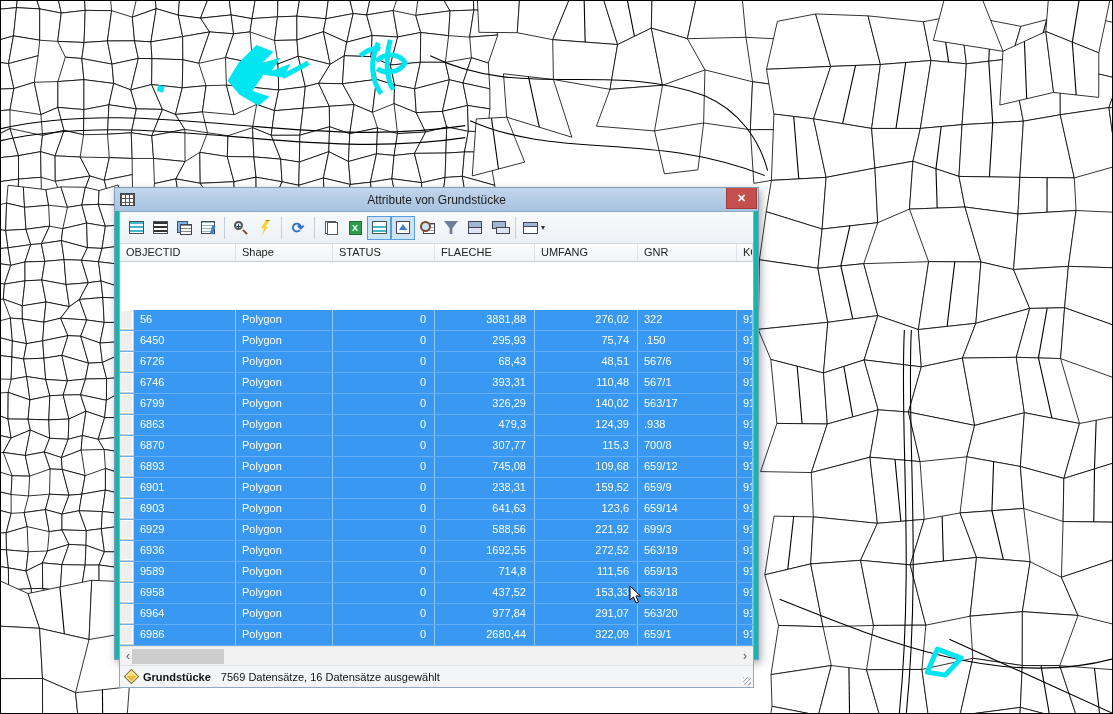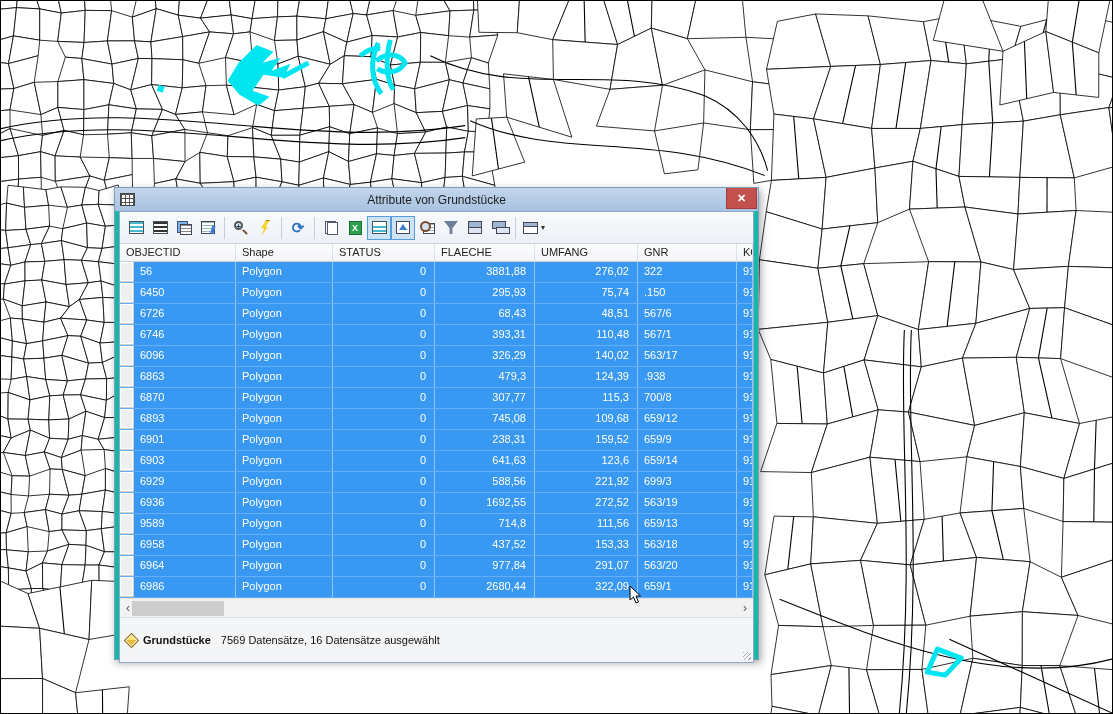--- a/index.html
+++ b/index.html
@@ -101,21 +101,21 @@
   .caret { font-size:8px; color:#333; margin-left:3px; }
 
   
   .hdr { flex:0 0 18px; display:grid; grid-template-columns:116px 97px 102px 100px 103px 99px 1fr;
     background:linear-gradient(#fdfdfe,#f1f3f6); border-bottom:1px solid #c9cdd4;
     font-size:11px; color:#222; }
   .hdr > div { padding:2px 4px 0 6px; border-right:1px solid #dfe3e9; overflow:hidden;
     white-space:nowrap; }
 
   
-  .rows { flex:0 0 auto; }
+  .rows { flex:0 0 auto;margin-top:48px; }
   .trow { height:21px; display:grid;
     grid-template-columns:14px 102px 97px 102px 100px 103px 99px 1fr;
     background:#3898f2; color:#fff; font-size:11px; border-bottom:1px solid #66aef5; }
   .trow .sel { background:#efefef; border-right:1px solid #cfcfcf;
     border-bottom:1px solid #cfcfcf; box-shadow:inset 0 0 0 1px #fff; }
   .trow .cell { padding:3px 4px 0 6px; border-right:1px solid rgba(255,255,255,.45);
     overflow:hidden; white-space:nowrap; }
   .trow .cell.num { text-align:right; padding-right:8px; }
 
   .filler { flex:1; background:#fff; }
@@ -123,21 +123,21 @@
   
   .hscroll { flex:0 0 19px; background:#f2f2f2; border-top:1px solid #e2e2e2;
     display:flex; align-items:center; position:relative; }
   .hs-arrow { width:16px; text-align:center; font-size:12px; color:#555; line-height:17px; }
   .hs-arrow.right { position:absolute; right:0; }
   .hs-thumb { position:absolute; left:12px; width:92px; height:15px; background:#cdcdcd;
     top:2px; }
 
   
   .statusbar { flex:0 0 22px; background:#f4f5f7; border-top:1px solid #dadde2;
-    display:flex; align-items:center; padding:16px 6px; font-size:11px; color:#111;
+    display:flex; align-items:center; padding:4px 6px; font-size:11px; color:#111;
     position:relative; }
   .layer-icon { width:11px; height:11px; margin-right:6px;
     background:linear-gradient(135deg,#ffe06a 0 50%,#e8b93c 50% 100%);
     border:1px solid #8a6d1f; transform:rotate(45deg); box-shadow:inset 0 0 0 1px #fff8d8; }
   .layer-name { font-weight:bold; margin-right:10px; }
   .grip { position:absolute; right:2px; bottom:2px; width:8px; height:8px;
     background:repeating-linear-gradient(135deg,#aab 0 1px,transparent 1px 3px); }
 
   
   #cursor { position:absolute; left:628px; top:584px; width:14px; height:20px; }
@@ -787,21 +787,21 @@
           <div class="cell">6746</div>
           <div class="cell">Polygon</div>
           <div class="cell num">0</div>
           <div class="cell num">393,31</div>
           <div class="cell num">110,48</div>
           <div class="cell">567/1</div>
           <div class="cell">911</div>
         </div>
           <div class="trow">
           <div class="sel"></div>
-          <div class="cell">6096</div>
+          <div class="cell">6799</div>
           <div class="cell">Polygon</div>
           <div class="cell num">0</div>
           <div class="cell num">326,29</div>
           <div class="cell num">140,02</div>
           <div class="cell">563/17</div>
           <div class="cell">911</div>
         </div>
           <div class="trow">
           <div class="sel"></div>
           <div class="cell">6863</div>

